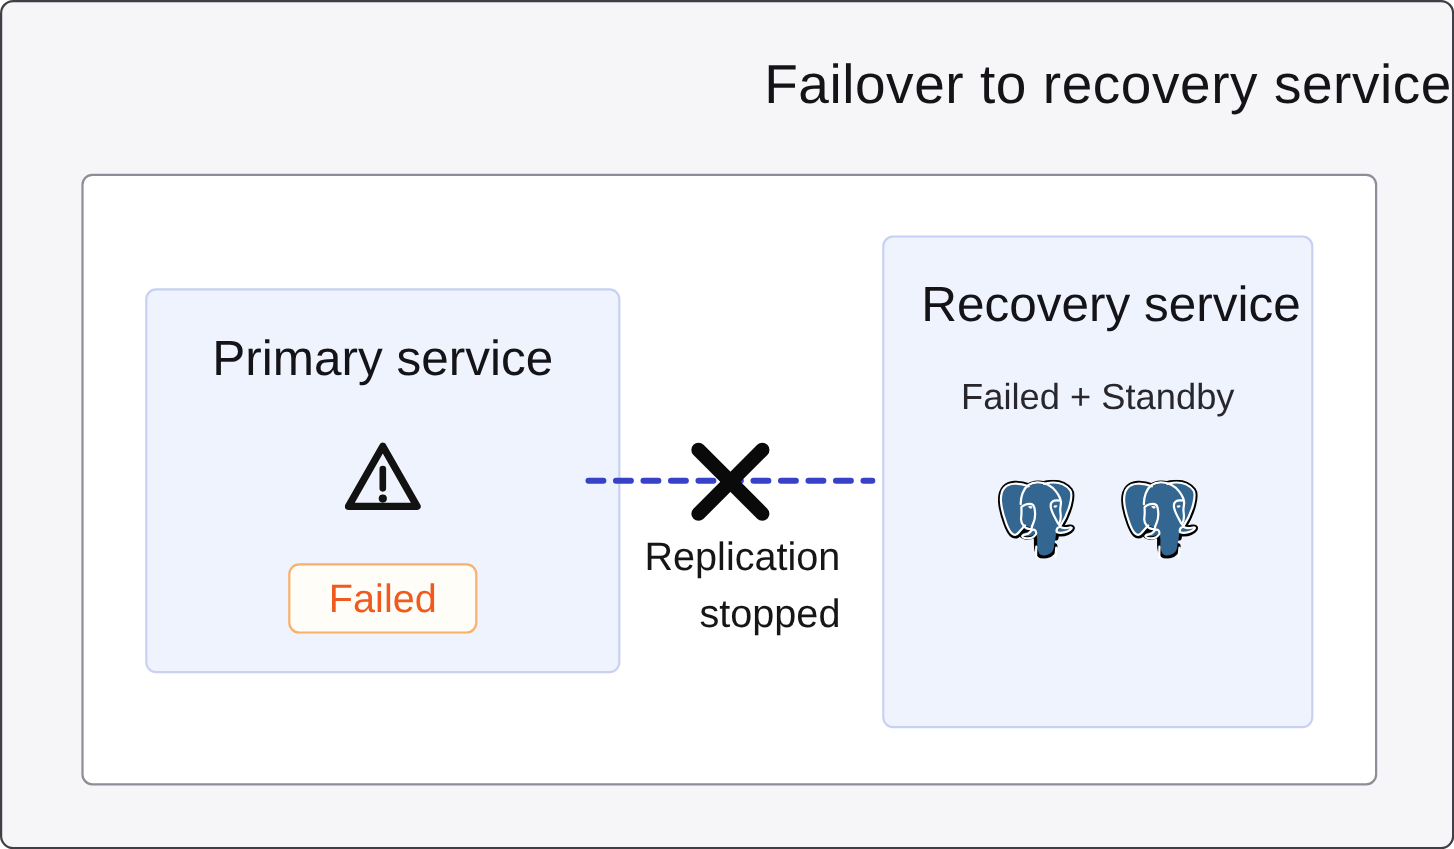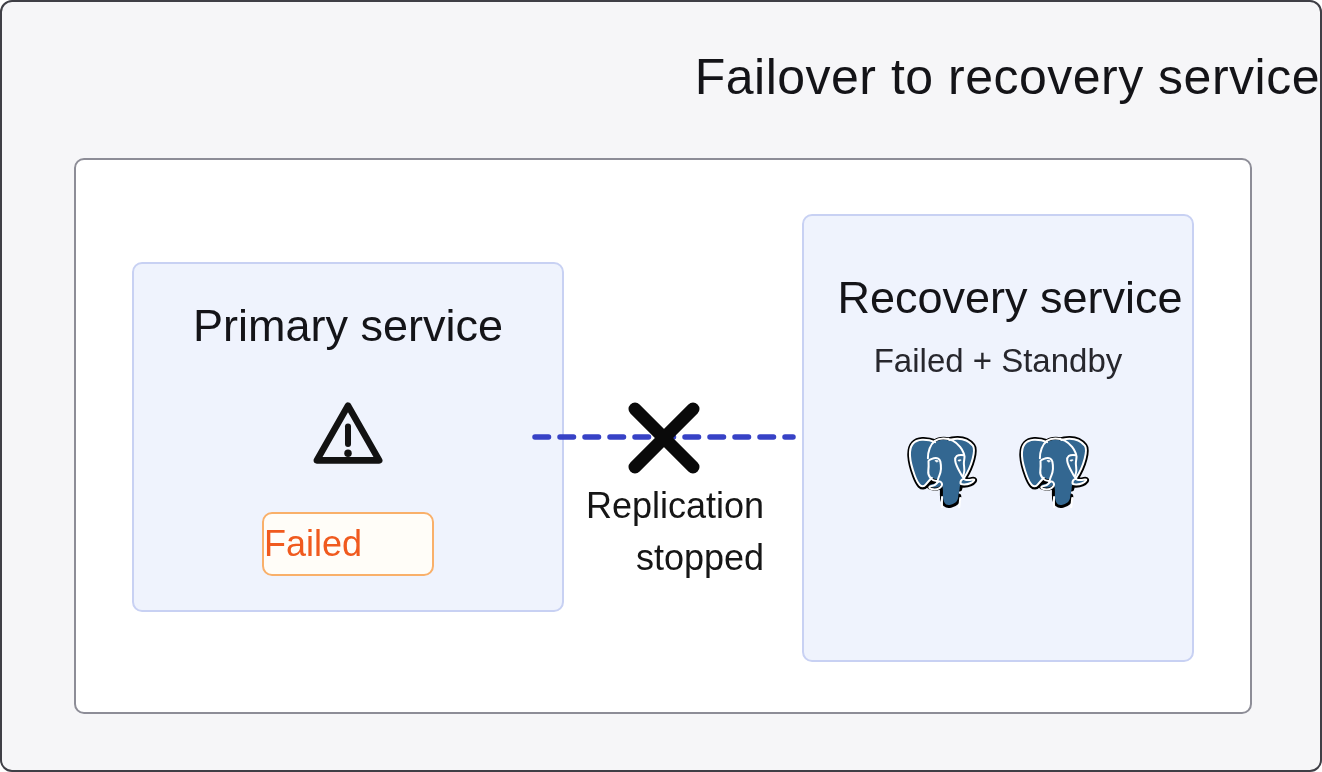--- a/index.html
+++ b/index.html
@@ -20,27 +20,27 @@
     letter-spacing:0.5px;}
   .panel{position:absolute;left:72px;top:156px;width:1178px;height:556px;
     background:#ffffff;border:2px solid var(--panel_border);border-radius:10px;}
   .card{position:absolute;background:var(--card_bg);
     border:2px solid var(--card_border);border-radius:10px;}
   .card-primary{left:130px;top:260px;width:432px;height:350px;}
   .card-recovery{left:800px;top:212px;width:392px;height:448px;}
   .card-title{position:absolute;left:0;width:100%;text-align:center;
     font-size:45px;font-weight:400;color:var(--text_dark);}
   .card-primary .card-title{top:36px;}
-  .card-recovery .card-title{top:56px;padding-left:24px;}
+  .card-recovery .card-title{top:35px;padding-left:24px;}
   .card-subtitle{position:absolute;left:0;top:126px;width:100%;
     text-align:center;font-size:33px;font-weight:400;color:var(--text_mid);}
   .warning-wrap{position:absolute;left:0;top:136px;width:100%;
     display:flex;justify-content:center;}
   .badge{position:absolute;left:50%;transform:translateX(-50%);
-    border-radius:10px;font-size:36px;
+    border-radius:10px;font-size:36px;text-align:center;
     padding:9px 0;border-width:2px;border-style:solid;}
   .badge-failed{top:248px;width:172px;color:var(--failed_text);
     border-color:var(--failed_border);background:var(--failed_bg);}
   .badge-active{top:344px;width:180px;color:var(--active_text);
     border-color:var(--active_border);background:var(--active_bg);}
   .elephant-row{position:absolute;left:0;top:220px;width:100%;
     display:flex;justify-content:center;gap:40px;}
   .elephant-row svg{width:72px;height:72px;}
   .dash-line{position:absolute;left:528px;top:429px;}
   .x-icon{position:absolute;left:620px;top:396px;}

